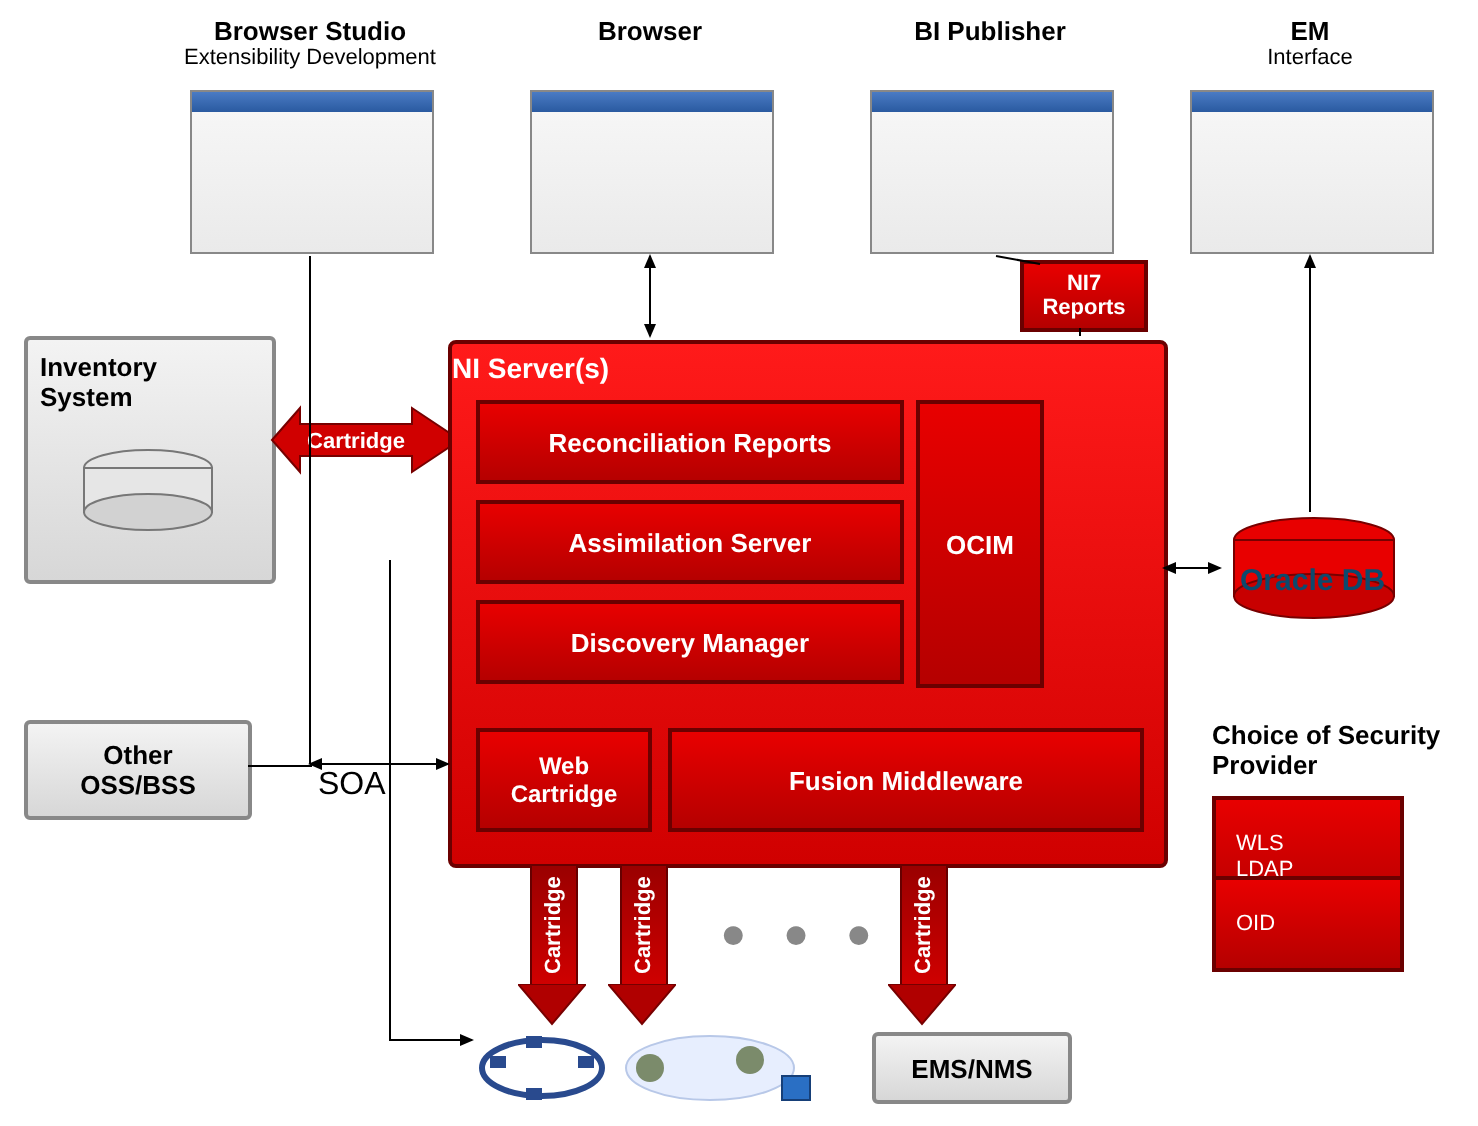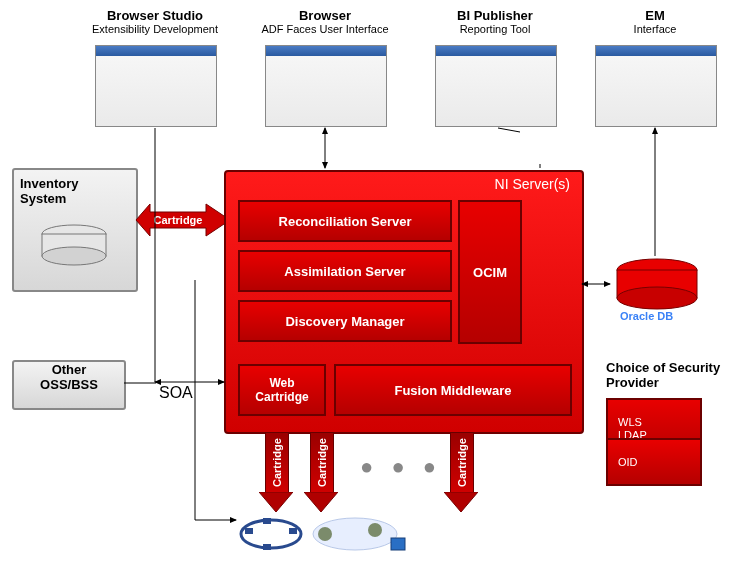--- a/index.html
+++ b/index.html
@@ -8,41 +8,39 @@
 .top-label{text-align:center;width:150px}
 .top-label .t1{font-weight:bold;font-size:13px}
 .top-label .t2{font-size:11px}
 .shot{width:120px;height:80px;border:1px solid #888;background:#fff;display:flex;flex-direction:column}
 .shot-bar{height:10px;background:linear-gradient(#4a7bc4,#2a5aa0)}
 .shot-body{flex:1;background:linear-gradient(#f6f6f6,#eaeaea)}
 .graybox{border:2px solid #888;background:linear-gradient(#f3f3f3,#d7d7d7);border-radius:3px}
 .redblock{background:linear-gradient(#e80000,#b50000);border:2px solid #6b0000;color:#fff;font-weight:bold;display:flex;align-items:center;justify-content:center;text-align:center}
 .redblock-tall{background:linear-gradient(#e80000,#b50000);border:2px solid #6b0000;color:#fff;font-weight:bold;display:flex;align-items:center;justify-content:center}
 .server{background:linear-gradient(#ff1a1a,#d00000);border:2px solid #6b0000;border-radius:4px}
-.server-title{color:#fff;font-weight:normal;font-size:14px;text-align:right;padding:4px 12px 2px 0}
+.server-title{color:#fff;font-weight:bold;font-size:14px;text-align:left;padding:4px 12px 2px 0}
 .cart{background:linear-gradient(#d00000,#9a0000);color:#fff;font-weight:bold;display:flex;align-items:center;justify-content:center;writing-mode:vertical-rl;transform:rotate(180deg);border:1px solid #600;font-size:11px}
 .secbox{background:linear-gradient(#e80000,#b50000);border:2px solid #6b0000;color:#fff;font-weight:normal;padding:16px 10px;font-size:11px}
 .dots{color:#888;font-size:22px;letter-spacing:6px}
 </style>
 </head>
 <body>
 
 <div class="stage">
 
   <div class="abs top-label" style="left:80px;top:8px">
     <div class="t1">Browser Studio</div>
     <div class="t2">Extensibility Development</div>
   </div>
   <div class="abs top-label" style="left:250px;top:8px">
     <div class="t1">Browser</div>
-    <div class="t2">ADF Faces User Interface</div>
   </div>
   <div class="abs top-label" style="left:420px;top:8px">
     <div class="t1">BI Publisher</div>
-    <div class="t2">Reporting Tool</div>
   </div>
   <div class="abs top-label" style="left:580px;top:8px">
     <div class="t1">EM</div>
     <div class="t2">Interface</div>
   </div>
 
   <div class="abs shot" style="left:95px;top:45px">
       <div class="shot-bar"></div>
       <div class="shot-body"></div>
     </div>
@@ -52,60 +50,62 @@
     </div>
   <div class="abs shot" style="left:435px;top:45px">
       <div class="shot-bar"></div>
       <div class="shot-body"></div>
     </div>
   <div class="abs shot" style="left:595px;top:45px">
       <div class="shot-bar"></div>
       <div class="shot-body"></div>
     </div>
 
+  <div class="abs redblock" style="left:510px;top:130px;width:60px;height:32px;font-size:11px;white-space:pre-line">NI7
+Reports</div>
 
   <div class="abs graybox" style="left:12px;top:168px;width:110px;height:108px;padding:6px">
     <div style="font-weight:bold;font-size:13px;white-space:pre-line">Inventory
 System</div>
     <svg class="abs" style="left:24px;top:54px" width="72" height="44">
       <ellipse cx="36" cy="10" rx="32" ry="9" fill="#e6e6e6" stroke="#777"></ellipse>
       <rect x="4" y="10" width="64" height="22" fill="#e6e6e6" stroke="#777"></rect>
       <ellipse cx="36" cy="32" rx="32" ry="9" fill="#d2d2d2" stroke="#777"></ellipse>
     </svg>
   </div>
 
-  <div class="abs graybox" style="left:12px;top:360px;width:110px;height:46px;display:flex;align-items:flex-start;justify-content:center">
+  <div class="abs graybox" style="left:12px;top:360px;width:110px;height:46px;display:flex;align-items:center;justify-content:center">
     <span style="font-weight:bold;font-size:13px;white-space:pre-line;text-align:center">Other
 OSS/BSS</span>
   </div>
 
   <svg class="abs" style="left:124px;top:198px" width="108" height="44">
     <polygon points="12,22 26,6 26,14 82,14 82,6 106,22 82,38 82,30 26,30 26,38" fill="#d00000" stroke="#700"></polygon>
     <text x="54" y="26" text-anchor="middle" fill="#fff" font-weight="bold" font-size="11">Cartridge</text>
   </svg>
 
   <div class="abs" style="left:159px;top:384px;font-size:16px">SOA</div>
 
   <div class="abs server" style="left:224px;top:170px;width:356px;height:260px">
     <div class="server-title">NI Server(s)</div>
-    <div class="abs redblock" style="left:12px;top:28px;width:210px;height:38px;font-size:13px">Reconciliation Server</div>
+    <div class="abs redblock" style="left:12px;top:28px;width:210px;height:38px;font-size:13px">Reconciliation Reports</div>
     <div class="abs redblock" style="left:12px;top:78px;width:210px;height:38px;font-size:13px">Assimilation Server</div>
     <div class="abs redblock" style="left:12px;top:128px;width:210px;height:38px;font-size:13px">Discovery Manager</div>
     <div class="abs redblock-tall" style="left:232px;top:28px;width:60px;height:140px;font-size:13px">OCIM</div>
     <div class="abs redblock" style="left:12px;top:192px;width:84px;height:48px;font-size:12px;white-space:pre-line">Web
 Cartridge</div>
     <div class="abs redblock" style="left:108px;top:192px;width:234px;height:48px;font-size:13px">Fusion Middleware</div>
   </div>
 
   <svg class="abs" style="left:612px;top:258px" width="90" height="54">
     <ellipse cx="45" cy="12" rx="40" ry="11" fill="#e80000" stroke="#700"></ellipse>
     <rect x="5" y="12" width="80" height="28" fill="#e80000" stroke="#700"></rect>
     <ellipse cx="45" cy="40" rx="40" ry="11" fill="#c80000" stroke="#700"></ellipse>
   </svg>
-  <div class="abs" style="left:620px;top:310px;font-weight:bold;font-size:11px;color:#3b82f6">Oracle DB</div>
+  <div class="abs" style="left:620px;top:282px;font-weight:bold;font-size:15px;color:#0c4a6e">Oracle DB</div>
 
   <div class="abs" style="left:606px;top:360px;font-weight:bold;font-size:13px;white-space:pre-line">Choice of Security
 Provider</div>
   <div class="abs secbox" style="left:606px;top:398px;width:72px;white-space:pre-line;line-height:1.15">WLS
 LDAP</div>
   <div class="abs secbox" style="left:606px;top:438px;width:72px">OID</div>
 
   <div class="abs cart" style="left:265px;top:432px;width:22px;height:60px">Cartridge</div>
   <svg class="abs" style="left:259px;top:492px" width="34" height="22">
       <polygon points="0,0 34,0 17,20" fill="#b00000" stroke="#700"></polygon>
@@ -116,20 +116,21 @@
       <polygon points="0,0 34,0 17,20" fill="#b00000" stroke="#700"></polygon>
     </svg>
 
   <div class="abs cart" style="left:450px;top:432px;width:22px;height:60px">Cartridge</div>
   <svg class="abs" style="left:444px;top:492px" width="34" height="22">
       <polygon points="0,0 34,0 17,20" fill="#b00000" stroke="#700"></polygon>
     </svg>
 
   <div class="abs dots" style="left:360px;top:454px">● ● ●</div>
 
+  <div class="abs graybox" style="left:436px;top:516px;width:96px;height:32px;display:flex;align-items:center;justify-content:center;font-weight:bold;font-size:13px">EMS/NMS</div>
 
   <svg class="abs" style="left:235px;top:510px" width="180" height="46">
     <ellipse cx="36" cy="24" rx="30" ry="14" fill="none" stroke="#294a8e" stroke-width="3"></ellipse>
     <rect x="10" y="18" width="8" height="6" fill="#294a8e"></rect>
       <rect x="54" y="18" width="8" height="6" fill="#294a8e"></rect>
     <rect x="28" y="8" width="8" height="6" fill="#294a8e"></rect>
       <rect x="28" y="34" width="8" height="6" fill="#294a8e"></rect>
     <ellipse cx="120" cy="24" rx="42" ry="16" fill="#e7eefe" stroke="#b8c8e8"></ellipse>
     <circle cx="90" cy="24" r="7" fill="#7b8b6b"></circle>
       <circle cx="140" cy="20" r="7" fill="#7b8b6b"></circle>

